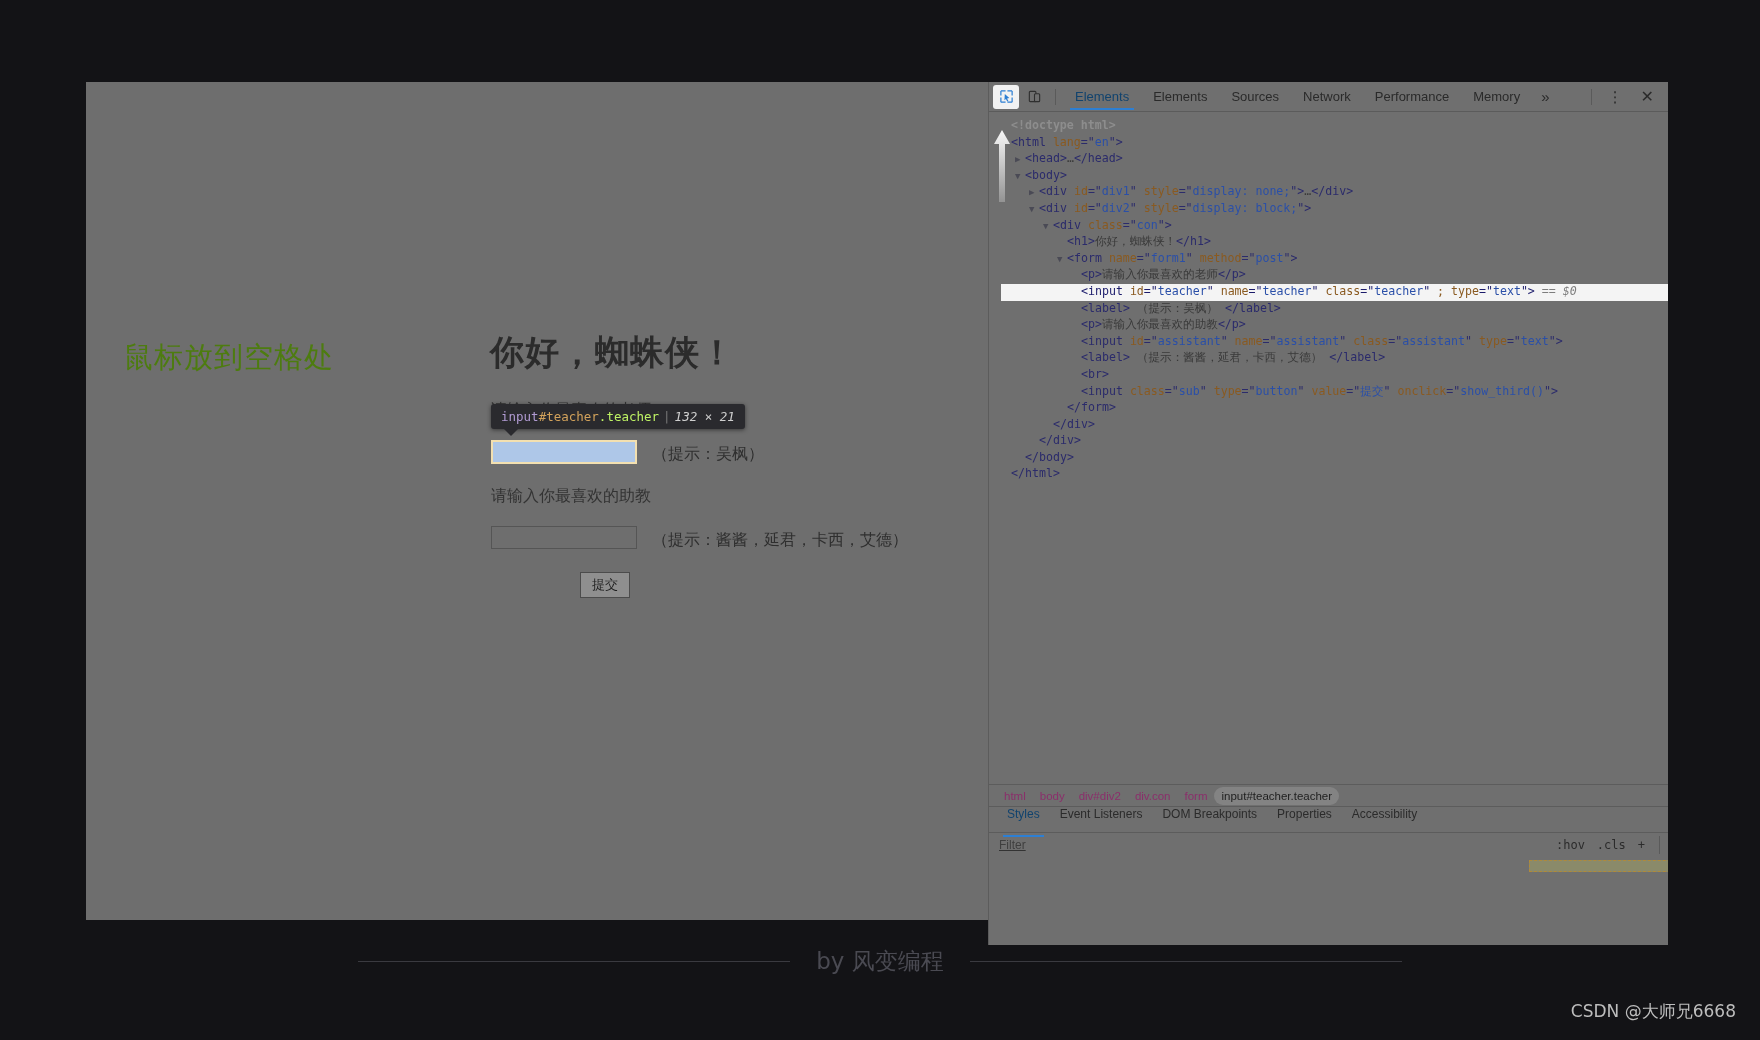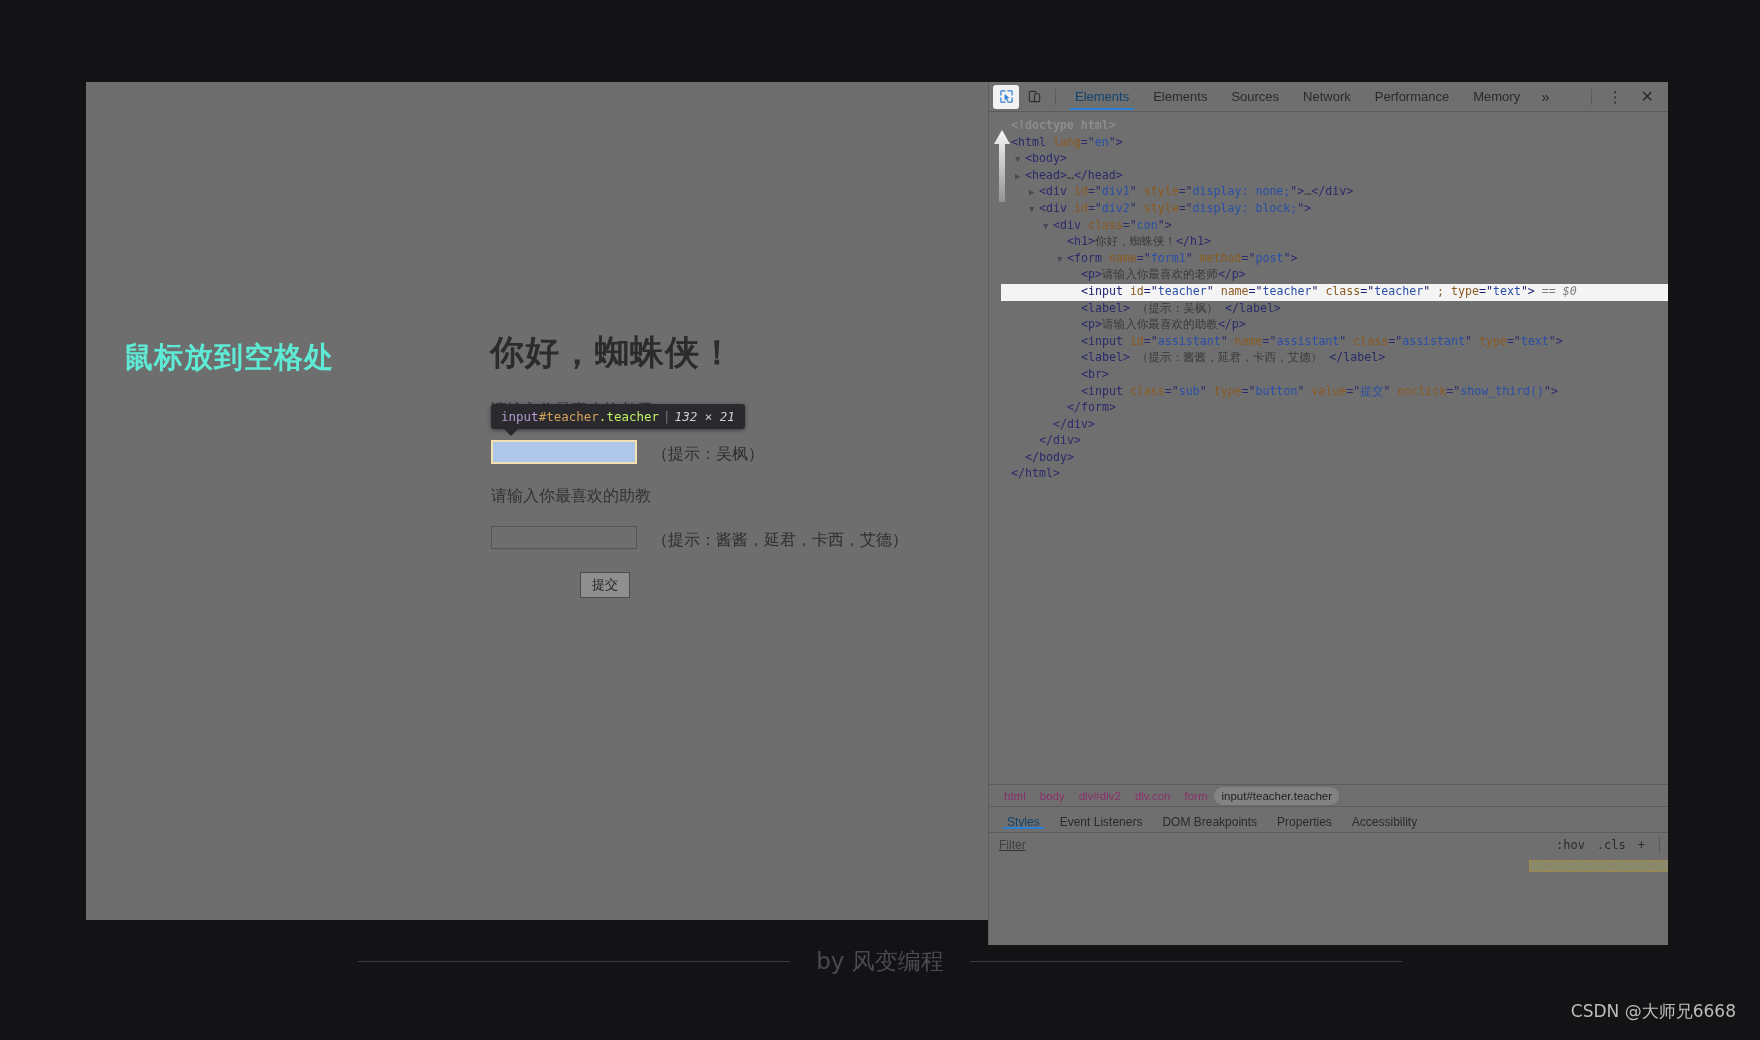--- a/index.html
+++ b/index.html
@@ -95,22 +95,22 @@
   #inspect-tooltip::after{
     content:""; position:absolute; left:12px; bottom:-7px;
     border-left:8px solid transparent;
     border-right:8px solid transparent;
     border-top:8px solid #2a2a2e;
   }
 
   
   #annotation{
     position:absolute; left:124px; top:338px;
-    color:#5eead4;
-    font-size:29px; font-weight:bold;
+    color:#4d7c0f;
+    font-size:29px; font-weight:normal;
     font-family:"DejaVu Sans", sans-serif;
     letter-spacing:1px;
     z-index:50;
   }
 
   
   #devtools{
     position:absolute; left:988px; top:82px; width:680px; height:863px;
     background:#6f6f6f;
     border-left:1px solid #5c5c5c;
@@ -188,21 +188,21 @@
   .crumb{ padding:3px 7px; color:#8b2f6b; cursor:pointer; white-space:nowrap; }
   .crumb.active{ background:#838383; color:#1f1f1f;border-radius:9px; }
 
   
   #dt-styles-tabs{
     position:absolute; left:0; right:0; top:724px; height:26px;
     display:flex; align-items:center;
     border-top:1px solid #5c5c5c;
     padding-left:8px;
   }
-  .stab{ font-size:12px; color:#2b2b2b; padding:5px 10px 0; cursor:pointer; position:relative; white-space:nowrap;text-align:center; }
+  .stab{ font-size:12px; color:#2b2b2b; padding:5px 10px 16px; cursor:pointer; position:relative; white-space:nowrap;text-align:center; }
   .stab.active{ color:#11436e; }
   .stab.active::after{
     content:""; position:absolute; left:6px; right:6px; bottom:0;
     height:2px; background:#2d7fd3;
   }
 
   
   #dt-filter{
     position:absolute; left:0; right:0; top:750px; height:24px;
     display:flex; align-items:center;
@@ -312,22 +312,22 @@
       <defs>
         <linearGradient id="ag" x1="0" y1="0" x2="0" y2="1">
           <stop offset="0%" stop-color="#ffffff" stop-opacity="0.95"></stop>
           <stop offset="100%" stop-color="#ffffff" stop-opacity="0.25"></stop>
         </linearGradient>
       </defs>
       <path d="M9 0 L17 14 H12 V72 H6 V14 H1 Z" fill="url(#ag)"></path>
     </svg>
   <div class="node" style="padding-left: 0px; font-weight: bold;"><span class="tw blank">·</span><span class="cm">&lt;!doctype html&gt;</span></div>
       <div class="node" style="padding-left: 0px;"><span class="tw blank">·</span><span class="tg">&lt;html </span><span class="at">lang</span><span class="tg">="</span><span class="av">en</span><span class="tg">"&gt;</span></div>
+      <div class="node" style="padding-left: 14px;"><span class="tw">▶</span><span class="tg">&lt;head&gt;</span><span class="tx">…</span><span class="tg">&lt;/head&gt;</span></div>
       <div class="node" style="padding-left: 14px;"><span class="tw">▼</span><span class="tg">&lt;body&gt;</span></div>
-      <div class="node" style="padding-left: 14px;"><span class="tw">▶</span><span class="tg">&lt;head&gt;</span><span class="tx">…</span><span class="tg">&lt;/head&gt;</span></div>
       <div class="node" style="padding-left: 28px;"><span class="tw">▶</span><span class="tg">&lt;div </span><span class="at">id</span><span class="tg">="</span><span class="av">div1</span><span class="tg">" </span><span class="at">style</span><span class="tg">="</span><span class="av">display: none;</span><span class="tg">"&gt;</span><span class="tx">…</span><span class="tg">&lt;/div&gt;</span></div>
       <div class="node" style="padding-left: 28px;"><span class="tw">▼</span><span class="tg">&lt;div </span><span class="at">id</span><span class="tg">="</span><span class="av">div2</span><span class="tg">" </span><span class="at">style</span><span class="tg">="</span><span class="av">display: block;</span><span class="tg">"&gt;</span></div>
       <div class="node" style="padding-left: 42px;"><span class="tw">▼</span><span class="tg">&lt;div </span><span class="at">class</span><span class="tg">="</span><span class="av">con</span><span class="tg">"&gt;</span></div>
       <div class="node" style="padding-left: 56px;"><span class="tw blank">·</span><span class="tg">&lt;h1&gt;</span><span class="tx">你好，蜘蛛侠！</span><span class="tg">&lt;/h1&gt;</span></div>
       <div class="node" style="padding-left: 56px;"><span class="tw">▼</span><span class="tg">&lt;form </span><span class="at">name</span><span class="tg">="</span><span class="av">form1</span><span class="tg">" </span><span class="at">method</span><span class="tg">="</span><span class="av">post</span><span class="tg">"&gt;</span></div>
       <div class="node" style="padding-left: 70px;"><span class="tw blank">·</span><span class="tg">&lt;p&gt;</span><span class="tx">请输入你最喜欢的老师</span><span class="tg">&lt;/p&gt;</span></div>
       <div class="node selected" style="padding-left: 70px;"><span class="tw blank">·</span><span class="tg">&lt;input </span><span class="at">id</span><span class="tg">="</span><span class="av">teacher</span><span class="tg">" </span><span class="at">name</span><span class="tg">="</span><span class="av">teacher</span><span class="tg">" </span><span class="at">class</span><span class="tg">="</span><span class="av">teacher</span><span class="tg">" </span><span class="at">;</span><span class="tg"> </span><span class="at">type</span><span class="tg">="</span><span class="av">text</span><span class="tg">"&gt;</span><span class="dollar"> == $0</span></div>
       <div class="node" style="padding-left: 70px;"><span class="tw blank">·</span><span class="tg">&lt;label&gt;</span><span class="tx"> （提示：吴枫）</span><span class="tg"> &lt;/label&gt;</span></div>
       <div class="node" style="padding-left: 70px;"><span class="tw blank">·</span><span class="tg">&lt;p&gt;</span><span class="tx">请输入你最喜欢的助教</span><span class="tg">&lt;/p&gt;</span></div>
       <div class="node" style="padding-left: 70px;"><span class="tw blank">·</span><span class="tg">&lt;input </span><span class="at">id</span><span class="tg">="</span><span class="av">assistant</span><span class="tg">" </span><span class="at">name</span><span class="tg">="</span><span class="av">assistant</span><span class="tg">" </span><span class="at">class</span><span class="tg">="</span><span class="av">assistant</span><span class="tg">" </span><span class="at">type</span><span class="tg">="</span><span class="av">text</span><span class="tg">"&gt;</span></div>

